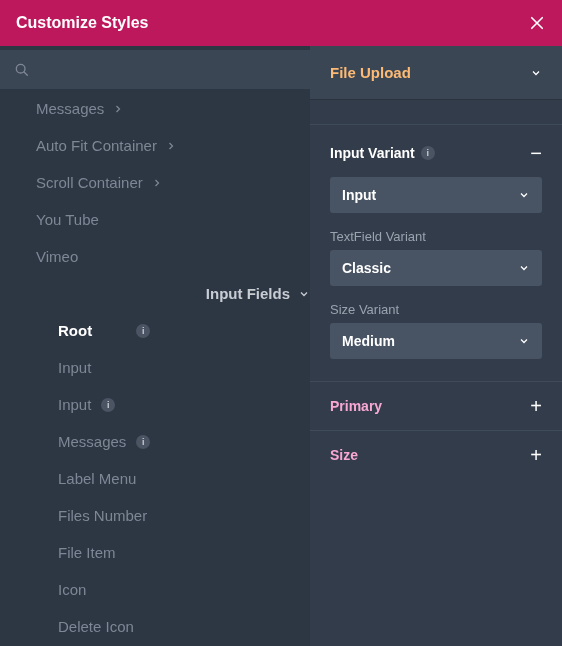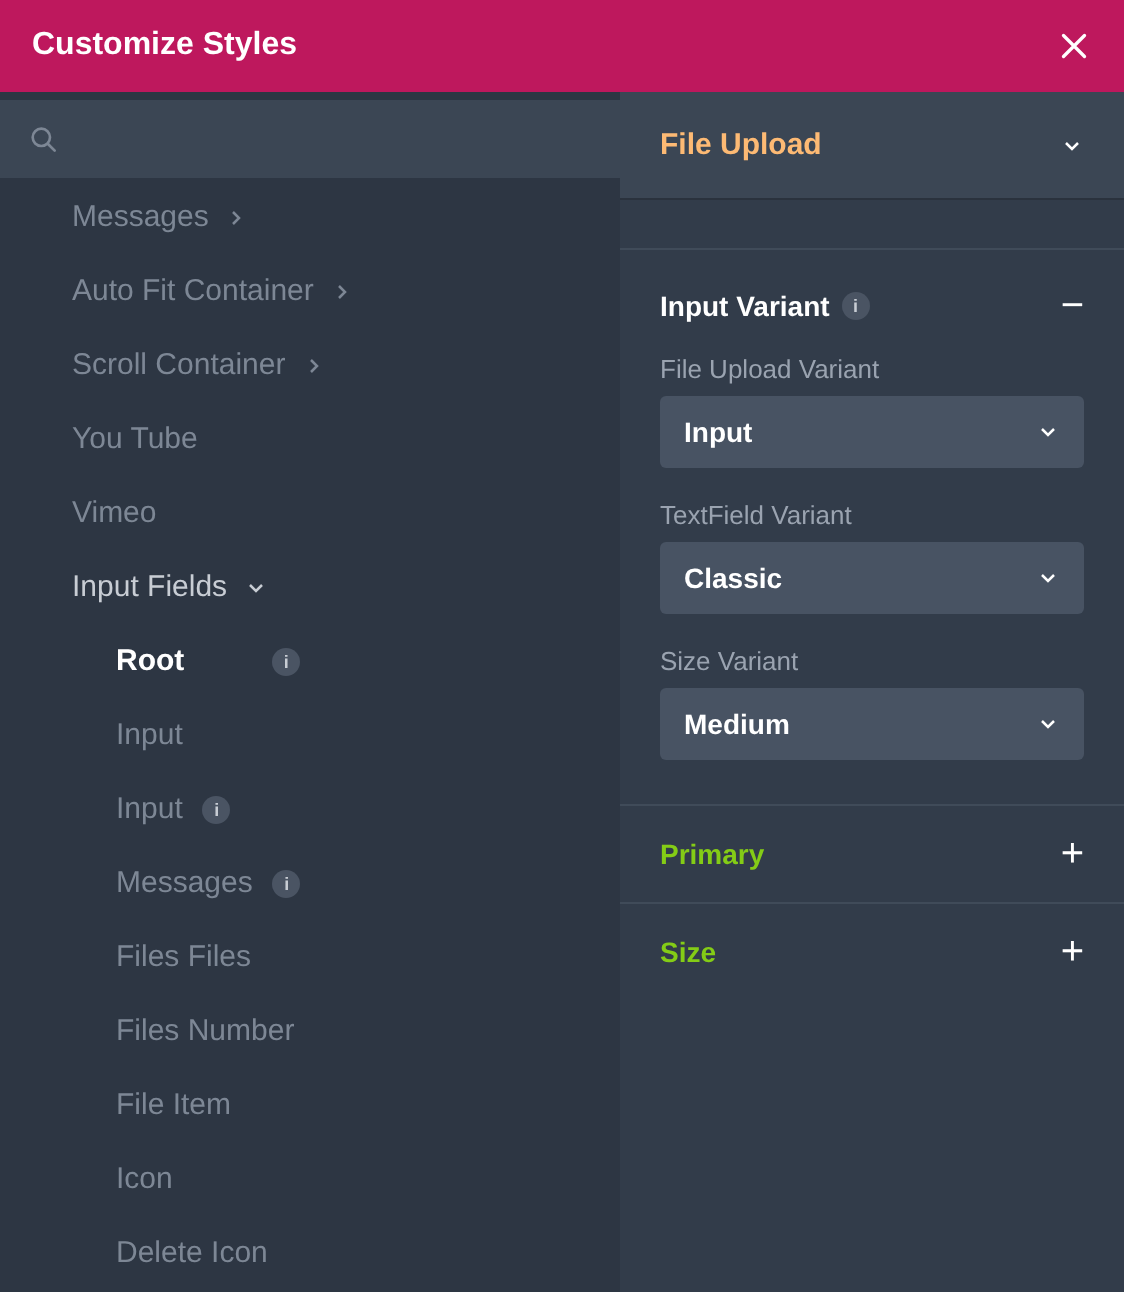--- a/index.html
+++ b/index.html
@@ -35,21 +35,21 @@
   flex: 1; background: #323c4a; overflow-y: auto;
   padding: 0;
 }
 .tree-item {
   display: flex; align-items: center; height: 37px;
   color: #7d8795; cursor: pointer; font-size: 15px;
 }
 .tree-item.d1 { padding-left: 36px; }
 .tree-item.d2 { padding-left: 58px; }
 .tree-item.active { color: #fff; font-weight: 700; gap: 34px; }
-.tree-item.bold { font-weight: 400; }
+.tree-item.bold { font-weight: 700; justify-content: flex-end; }
 .tree-item .label { margin-right: 8px; }
 .chev { display: inline-flex; }
 .chev svg { width: 12px; height: 12px; }
 .badge-i {
   display: inline-flex; width: 14px; height: 14px;
   border-radius: 50%; background: #4a5463;
   align-items: center; justify-content: center;
   font-size: 9px; color: #c8cdd4; margin-left: 2px;
   font-weight: 700; font-style: normal;
 }
@@ -79,21 +79,21 @@
   background: #485363; height: 36px; border-radius: 3px;
   display: flex; align-items: center; justify-content: space-between;
   padding: 0 12px; color: #fff; font-size: 14px; cursor: pointer;
 }
 .select.sel-bold { font-weight: 600; }
 .collapsed-row {
   display: flex; align-items: center; justify-content: space-between;
   padding: 14px 20px; border-top: 1px solid #404b59;
   cursor: pointer;
 }
-.collapsed-row .title { color: #84cc16; font-weight: 700; font-size: 14px; }
+.collapsed-row .title { color: #f9a8d4; font-weight: 700; font-size: 14px; }
 .collapsed-row .plus { color: #fff; font-size: 20px; line-height: 1; }
 .left::-webkit-scrollbar, .right::-webkit-scrollbar { width: 6px; }
 .left::-webkit-scrollbar-thumb, .right::-webkit-scrollbar-thumb { background: #4a5463; }
 .right-inner { padding-bottom: 10px; }
 .spacer { height: 24px; }
 </style>
 </head>
 <body>
 
 <div class="header">
@@ -164,21 +164,21 @@
     </div>
     <div class="tree-item d2">
       <span class="label">Input</span>
       <span class="badge-i">i</span>
     </div>
     <div class="tree-item d2">
       <span class="label">Messages</span>
       <span class="badge-i">i</span>
     </div>
     <div class="tree-item d2">
-      <span class="label">Files Files</span>
+      <span class="label">Label Menu</span>
     </div>
     <div class="tree-item d2">
       <span class="label">Files Number</span>
     </div>
     <div class="tree-item d2">
       <span class="label">File Item</span>
     </div>
     <div class="tree-item d2">
       <span class="label">Icon</span>
     </div>
@@ -206,21 +206,20 @@
       <div class="section">
         <div class="section-hdr">
           <span class="title">
             <span>Input Variant</span>
             <span class="badge-i" style="margin-left:6px">i</span>
           </span>
           <span class="toggle">−</span>
         </div>
 
         <div class="field">
-          <div class="field-label">File Upload Variant</div>
           <div class="select sel-bold">
             <span>Input</span>
             <span class="chev">
                 <svg viewBox="0 0 24 24" width="12" height="12">
                   <path d="M6 9 L12 15 L18 9" stroke="#fff" stroke-width="2.5" fill="none"></path>
                 </svg>
               </span>
           </div>
         </div>
 

